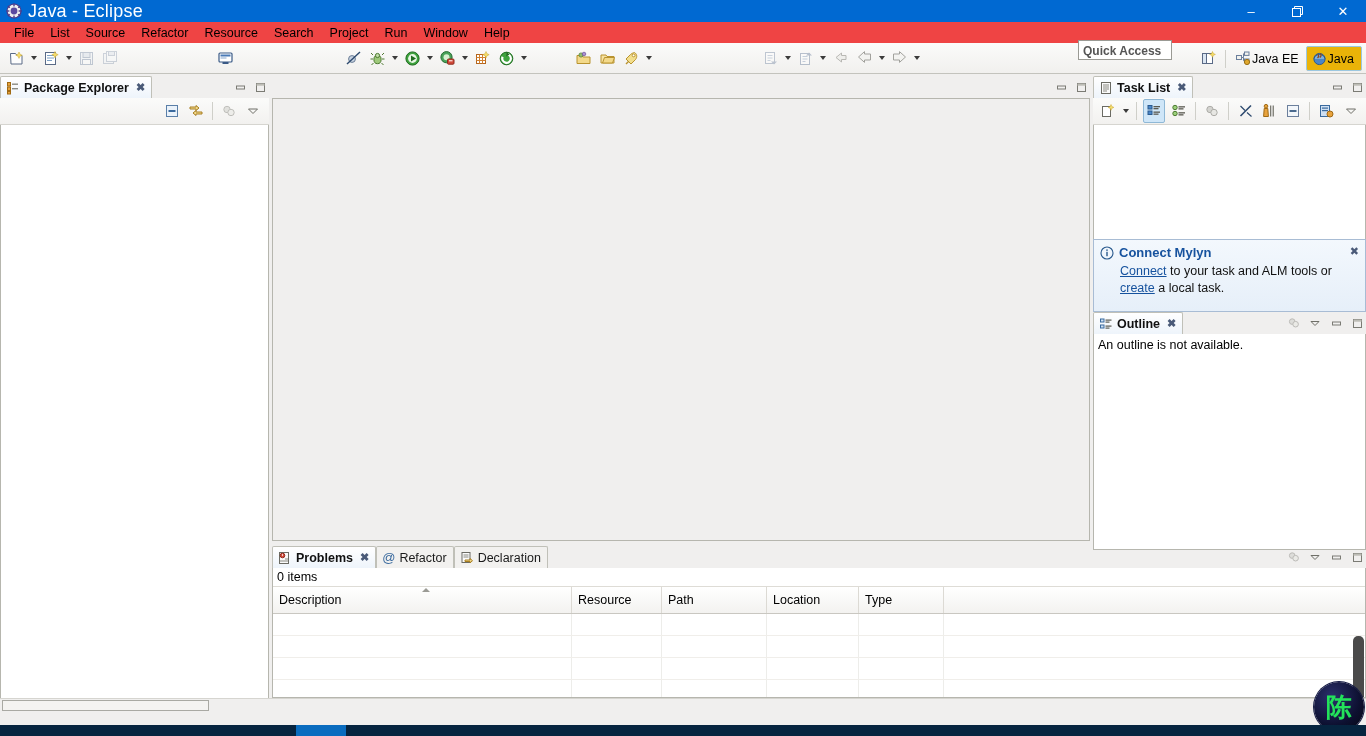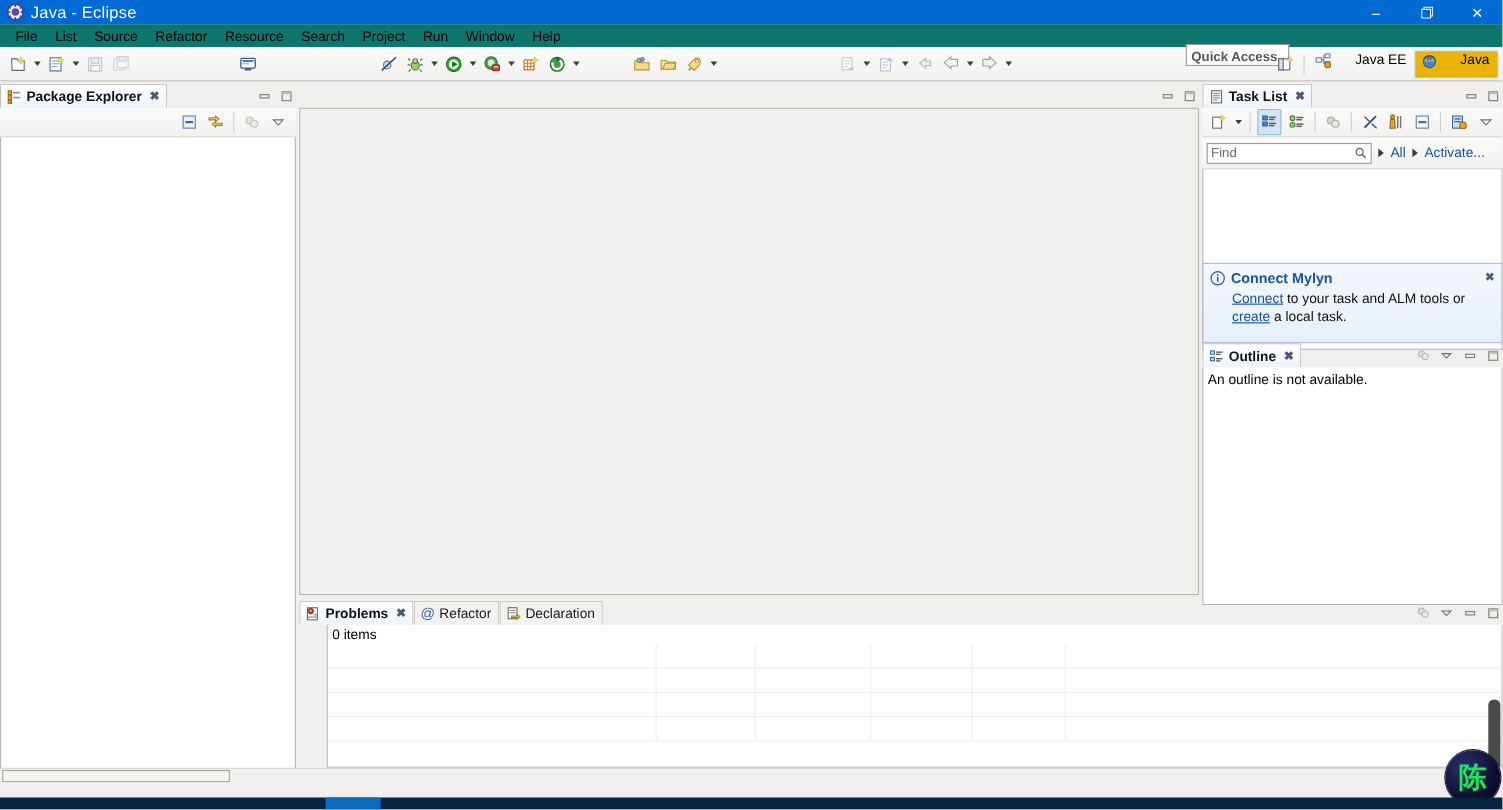--- a/index.html
+++ b/index.html
@@ -8,26 +8,26 @@
     font-family:"Liberation Sans", sans-serif;
     font-size:12.5px;color:#000;background:#f0efee;
     -webkit-font-smoothing:antialiased;
   }
   .app{position:relative;width:1366px;height:736px;}
 
   
   .titlebar{position:absolute;left:0;top:0;width:1366px;height:22px;background:#0069d2;
     display:flex;align-items:center;}
   .title-ico{width:16px;height:16px;margin-left:6px;margin-right:6px;position:relative;flex:none;}
-  .title-text{color:#fff;font-size:15px;letter-spacing:.2px;}
+  .title-text{color:#fff;font-size:18px;letter-spacing:.2px;}
   .wincontrols{position:absolute;right:0;top:0;height:22px;display:flex;}
   .wc{width:46px;height:22px;display:flex;align-items:center;justify-content:center;color:#fff;font-size:13px;}
 
   
-  .menubar{position:absolute;left:0;top:22px;width:1366px;height:21px;background:#0f766e;
+  .menubar{position:absolute;left:0;top:22px;width:1366px;height:21px;background:#ef4444;
     display:flex;align-items:center;padding-left:6px;box-sizing:border-box;}
   .menuitem{padding:2px 8px;font-size:12.5px;color:#000;white-space:nowrap;}
 
   
   .toolbar{position:absolute;left:0;top:43px;width:1366px;height:31px;
     background:linear-gradient(#fbfbfa,#f1f0ee);border-bottom:1px solid #c3c3bd;
     display:flex;align-items:center;box-sizing:border-box;}
   .tgroup{display:flex;align-items:center;height:100%;}
   .tbtn{width:22px;height:22px;display:flex;align-items:center;justify-content:center;margin:0 1px;position:relative;}
   .arrow{width:11px;height:22px;display:flex;align-items:center;justify-content:center;}
@@ -35,21 +35,21 @@
   .tsep{width:1px;height:18px;background:#cfcfc9;margin:0 4px;}
   .tspace{width:22px;}
 
   
   .quickaccess{position:absolute;right:194px;top:40px;width:94px;height:20px;
     border:1px solid #9a9a94;background:#fff;font-size:12px;color:#555;
     padding:0 4px;line-height:20px;box-sizing:border-box;font-weight:bold;}
   .perspbar{position:absolute;right:0;top:46px;height:25px;display:flex;align-items:center;}
   .persp-open{width:24px;height:22px;display:flex;align-items:center;justify-content:center;}
   .psep{width:1px;height:18px;background:#cfcfc9;margin:0 5px;}
-  .perspbtn{height:23px;display:flex;gap:20px;padding:0 7px 0 4px;font-size:12.5px;border-radius:2px;}
+  .perspbtn{height:23px;display:flex;align-items:center;gap:0;padding:0 7px 0 4px;font-size:12.5px;border-radius:2px;}
   .perspbtn.active{background:#eab308;border:1px solid #9cc7e0;}
 
   
   .panel{position:absolute;box-sizing:border-box;}
   .vtabrow{height:22px;display:flex;align-items:flex-end;position:relative;}
   .vtab{height:21px;display:flex;align-items:center;gap:4px;padding:0 6px 0 5px;font-size:12.5px;font-weight:bold;
     background:linear-gradient(#ffffff,#eef4fb);border:1px solid #c0c0b8;border-bottom:none;
     border-radius:2px 2px 0 0;color:#111;}
   .vtab.inactive{background:#f2f1ef;font-weight:normal;color:#1a1a1a;}
   .vtab .x{font-size:11px;color:#4a5a78;margin-left:3px;}
@@ -64,21 +64,21 @@
   
   #pkg{left:0;top:76px;width:269px;height:622px;}
   #pkg .vbody{border:1px solid #b6b6ae;border-top:none;height:574px;background:#fff;}
 
   
   #editor{left:272px;top:76px;width:818px;height:466px;}
   #editor .edbody{background:#f0efee;border:1px solid #b6b6ae;height:443px;box-sizing:border-box;}
 
   
   #problems{left:272px;top:546px;width:1094px;height:152px;}
-  #problems .vbody{border:1px solid #b6b6ae;border-top:none;height:129px;margin-left:25px;}
+  #problems .vbody{border:1px solid #b6b6ae;border-top:none;height:129px;}
   .items-count{height:18px;line-height:18px;font-size:12.5px;padding-left:4px;background:#fff;}
   .thead{display:flex;height:26px;background:linear-gradient(#ffffff,#f3f2f0);border-top:1px solid #dedcd6;border-bottom:1px solid #c9c7c1;}
   .th{display:flex;align-items:center;font-size:12.5px;padding-left:6px;border-right:1px solid #dcdad4;position:relative;box-sizing:border-box;}
   .sortcaret{position:absolute;left:50%;top:1px;width:0;height:0;border-left:4px solid transparent;border-right:4px solid transparent;border-bottom:4px solid #9b9b95;}
   .trow{display:flex;height:21px;border-bottom:1px solid #f0eeea;}
   .td{border-right:1px solid #ededea;box-sizing:border-box;}
   .vthumb{position:absolute;right:1px;top:68px;width:11px;height:86px;background:#4a4a4a;border-radius:5px;}
 
   
   #tasklist{left:1093px;top:76px;width:273px;height:236px;}
@@ -550,33 +550,20 @@
           <circle cx="12" cy="11" r="3" fill="#e8a33d" stroke="#a06a14"></circle>
         </svg>
       </div>
       <div style="flex:1"></div>
       <div class="tbtn">
         <svg width="16" height="16" viewBox="0 0 16 16">
             <path d="M3.5 6 h9 l-4.5 4.5z" fill="none" stroke="#6f6f68"></path>
           </svg>
       </div>
     </div>
-    <div class="findrow">
-      <div class="findbox">
-        <span>Find</span>
-        <svg width="12" height="12" viewBox="0 0 12 12">
-          <circle cx="5" cy="5" r="3.2" fill="none" stroke="#5a5a52" stroke-width="1.1"></circle>
-          <path d="M7.4 7.4 L10.5 10.5" stroke="#5a5a52" stroke-width="1.3"></path>
-        </svg>
-      </div>
-      <div class="rtri"></div>
-      <span class="tlink">All</span>
-      <div class="rtri"></div>
-      <span class="tlink">Activate...</span>
-    </div>
     <div class="vbody" style="border:1px solid #b6b6ae;border-top:none;height:163px;"></div>
   </div>
 
   <div class="mylyn">
     <div class="mylyn-title">
       <svg width="14" height="14" viewBox="0 0 14 14">
         <circle cx="7" cy="7" r="6" fill="none" stroke="#2a5a8e" stroke-width="1.1"></circle>
         <rect x="6.3" y="5.8" width="1.4" height="4.4" fill="#2a5a8e"></rect>
         <rect x="6.3" y="3.4" width="1.4" height="1.5" fill="#2a5a8e"></rect>
       </svg>
@@ -680,20 +667,39 @@
         <div class="vmax">
           <svg width="13" height="13" viewBox="0 0 13 13">
               <rect x="2.5" y="2.5" width="8" height="8" fill="none" stroke="#7b7b74"></rect>
               <rect x="2.5" y="2.5" width="8" height="2.2" fill="#bdbdb6"></rect>
             </svg>
         </div>
       </div>
     </div>
     <div class="vbody">
       <div class="items-count">0 items</div>
+      <div class="thead">
+        <div class="th" style="width:299px">
+          <span class="sortcaret"></span>
+          <span>Description</span>
+        </div>
+        <div class="th" style="width:90px">
+          <span>Resource</span>
+        </div>
+        <div class="th" style="width:105px">
+          <span>Path</span>
+        </div>
+        <div class="th" style="width:92px">
+          <span>Location</span>
+        </div>
+        <div class="th" style="width:85px">
+          <span>Type</span>
+        </div>
+        <div class="th" style="flex:1;border-right:none"></div>
+      </div>
       <div>
         <div class="trow">
           <div class="td" style="width:299px"></div>
             <div class="td" style="width:90px"></div>
           <div class="td" style="width:105px"></div>
             <div class="td" style="width:92px"></div>
           <div class="td" style="width:85px"></div>
             <div class="td" style="flex:1;border-right:none"></div>
         </div>
         <div class="trow">

